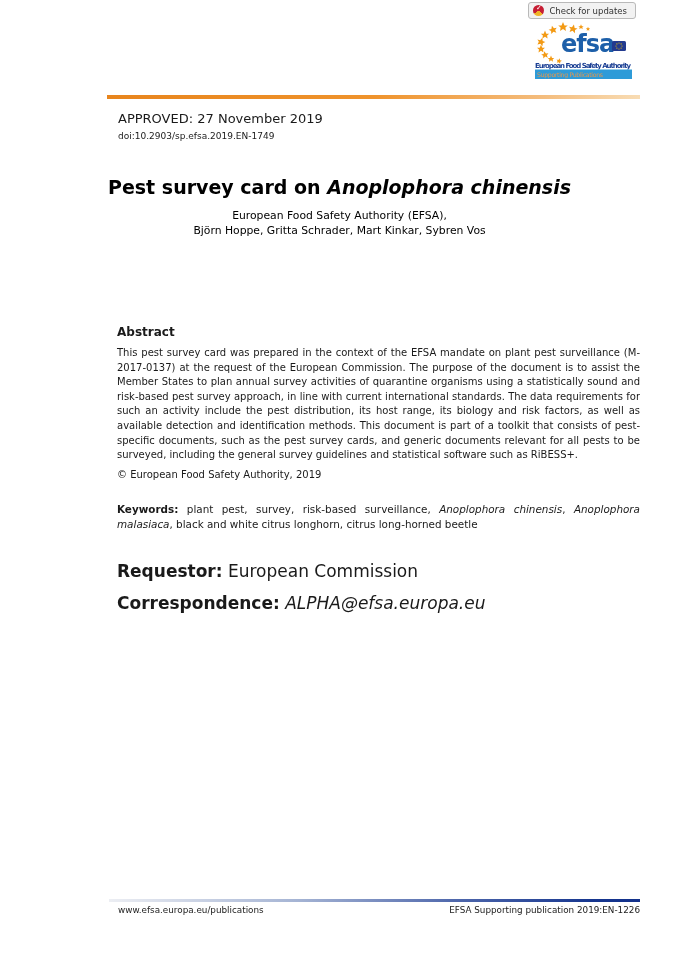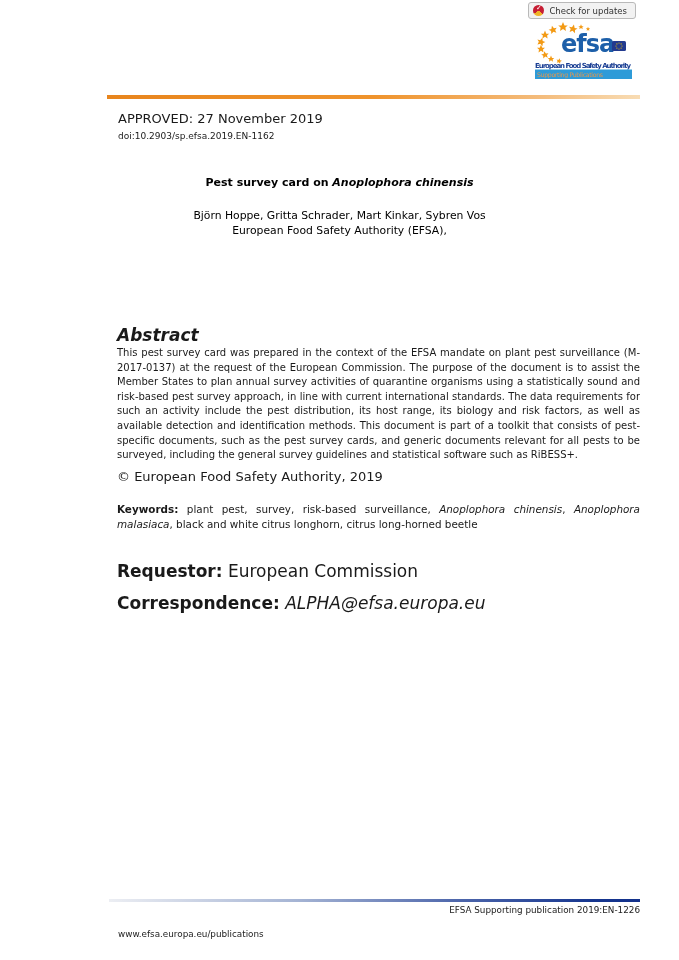--- a/index.html
+++ b/index.html
@@ -36,52 +36,52 @@
   }
   
   .logo { position:absolute; left:496px; top:21px; width:97px; height:60px; }
   .logo svg { display:block; width:97px; height:60px; overflow:visible; }
   
   .approved { position:absolute; left:79px; top:111px; font-size:13px; }
   .doi      { position:absolute; left:79px; top:131px; font-size:9px; }
   
   .doc-title {
     position:absolute; left:0; right:0; top:176px; text-align:center;
-    font-size:11px; font-weight:bold; color:#000;
+    font-size:19px; font-weight:bold; color:#000;
   }
   .authors {
     position:absolute; left:0; right:0; top:208px; text-align:center;
     font-size:10.8px; line-height:15px; color:#000;
   }
   
-  .abstract-h { position:absolute; left:78px; top:325px; font-size:17px; font-weight:bold;font-style:italic; }
+  .abstract-h { position:absolute; left:78px; top:325px; font-size:12px; font-weight:bold; }
   .abstract-p {
     position:absolute; left:78px; width:523px; top:346px;
     font-size:10px; line-height:14.6px; text-align:justify;
   }
-  .copyright { position:absolute; left:78px; top:469px; font-size:13px; }
+  .copyright { position:absolute; left:78px; top:469px; font-size:10px; }
   
   .keywords {
     position:absolute; left:78px; width:523px; top:502px;
     font-size:10.4px; line-height:15.2px; text-align:justify;
   }
   
   .meta { position:absolute; left:78px; top:561px; font-size:17px; }
   .meta-row { margin-bottom:11.5px; }
   .email-link { color:#1a1a1a; text-decoration:none;font-style:italic; }
   
   .footer-rule {
     position:absolute; left:70px; width:538px; top:899px; height:3px;
     background:linear-gradient(to right,#eceef3 0%,#a5b4d4 35%,#4d66ab 65%,#16368f 90%,#12308a 100%);
   }
   .footer {
     position:absolute; left:79px; width:522px; top:905px;
     display:flex; justify-content:space-between; font-size:8.8px; color:#222;
   }
-  .footer a { color:#222; text-decoration:none;margin-top:24px; }
+  .footer a { color:#222; text-decoration:none; }
   b { font-weight:bold;margin-top:40px; }
 </style>
 </head>
 <body>
 
 <div class="page">
 
   <div class="check-badge">
     <span class="cm-icon"></span>
     <span>Check for updates</span>
@@ -121,26 +121,26 @@
             <circle cx="86.1" cy="22.9" r="0.6"></circle>
         </g>
       </g>
       <text x="0" y="47" font-family="'DejaVu Sans',sans-serif" font-size="7" font-weight="bold" fill="#1b3f94" textLength="96">European Food Safety Authority</text>
       <rect x="0" y="48.5" width="97" height="9.5" fill="#2e9bd8"></rect>
       <text x="2" y="55.5" font-family="'DejaVu Sans',sans-serif" font-size="6.2" fill="#e8984a" textLength="66">Supporting Publications</text>
     </svg>
   </div>
 
   <div class="approved">APPROVED: 27 November 2019</div>
-  <div class="doi">doi:10.2903/sp.efsa.2019.EN-1162</div>
+  <div class="doi">doi:10.2903/sp.efsa.2019.EN-1749</div>
 
   <div class="doc-title"><span>Pest survey card on </span><i>Anoplophora chinensis</i></div>
   <div class="authors">
+    <div>European Food Safety Authority (EFSA),</div>
     <div>Björn Hoppe, Gritta Schrader, Mart Kinkar, Sybren Vos</div>
-    <div>European Food Safety Authority (EFSA),</div>
   </div>
 
   <div class="abstract-h">Abstract</div>
   <p class="abstract-p">This pest survey card was prepared in the context of the EFSA mandate on plant pest surveillance (M-2017-0137) at the request of the European Commission. The purpose of the document is to assist the Member States to plan annual survey activities of quarantine organisms using a statistically sound and risk-based pest survey approach, in line with current international standards. The data requirements for such an activity include the pest distribution, its host range, its biology and risk factors, as well as available detection and identification methods. This document is part of a toolkit that consists of pest-specific documents, such as the pest survey cards, and generic documents relevant for all pests to be surveyed, including the general survey guidelines and statistical software such as RiBESS+.</p>
   <div class="copyright">© European Food Safety Authority, 2019</div>
 
   <p class="keywords"><b>Keywords:</b><span> plant pest, survey, risk-based surveillance, </span><i>Anoplophora chinensis</i><span>, </span><i>Anoplophora malasiaca</i><span>, black and white citrus longhorn, citrus long-horned beetle</span></p>
 
   <div class="meta">
     <div class="meta-row"><b>Requestor:</b><span> European Commission</span></div>

